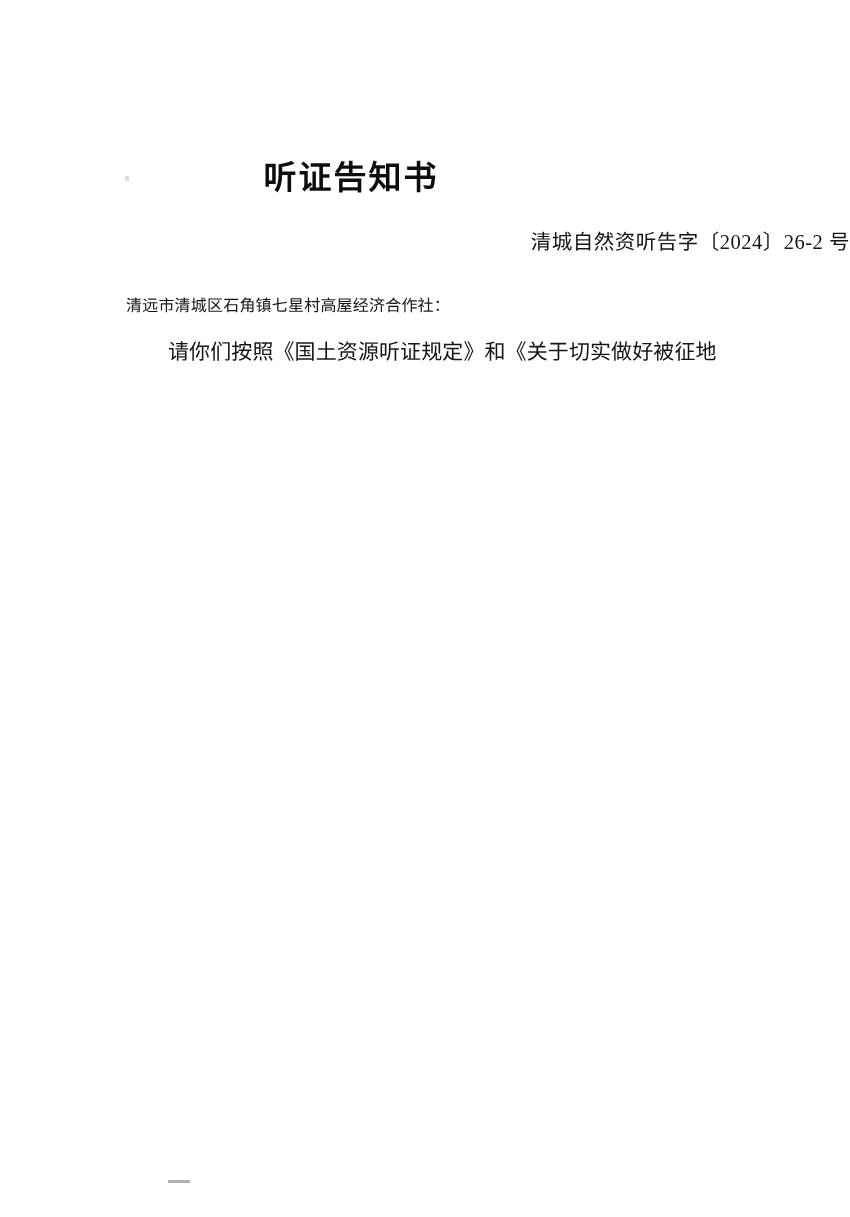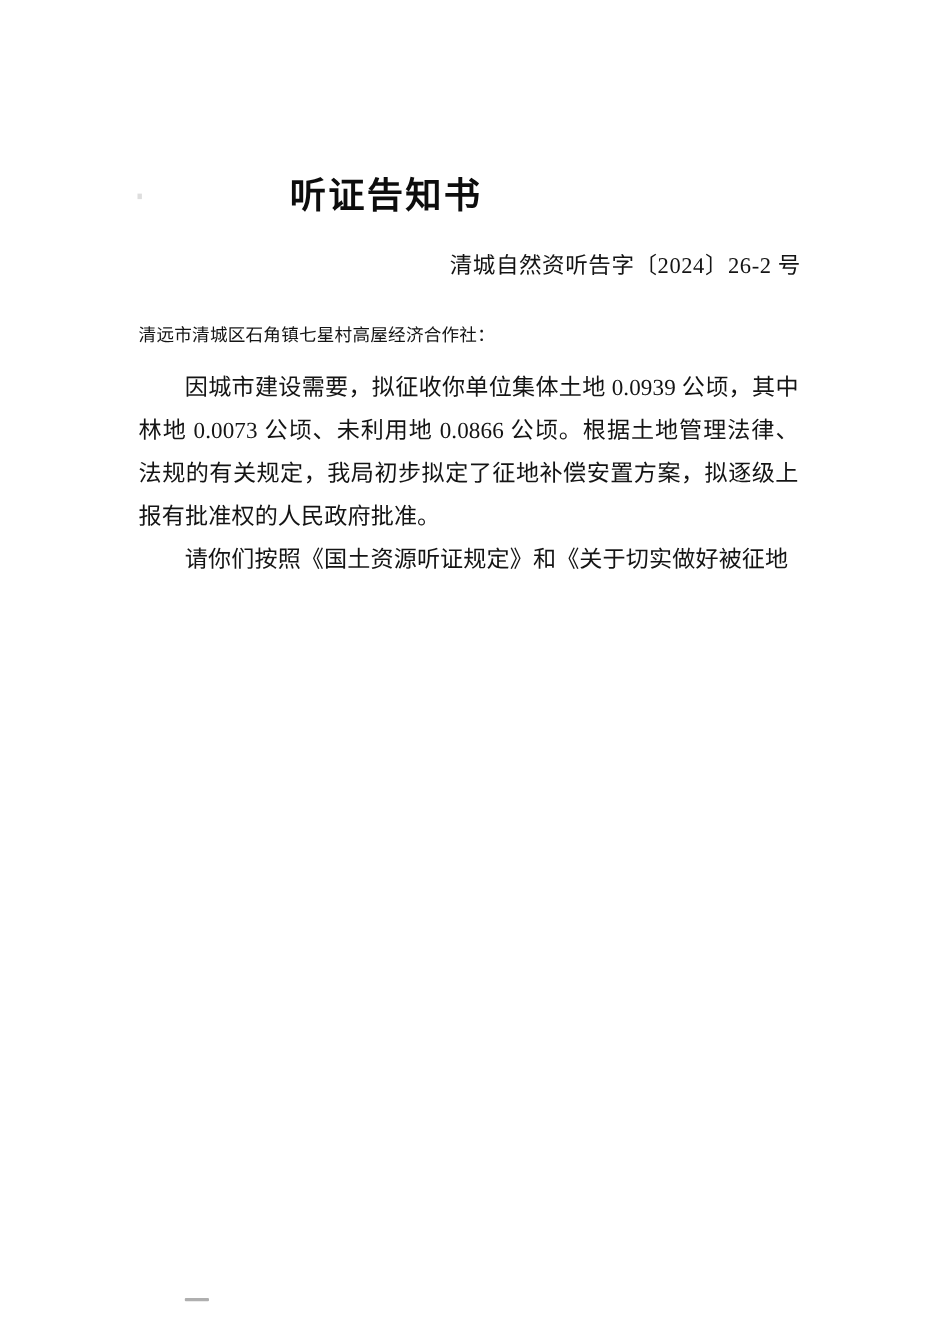--- a/index.html
+++ b/index.html
@@ -35,21 +35,20 @@
     letter-spacing: 2px;
     color: #0d0d0d;
     line-height: 1.2;
   }
 
   .doc-number {
     position: absolute;
     top: 229px;
     left: 0;
     width: 850px;
-    padding-right: 122px;
     box-sizing: border-box;
     text-align: right;
     font-size: 20.5px;
     letter-spacing: 0.5px;
     color: #141414;
     line-height: 1.3;
   }
 
   
   .body-block {
@@ -115,21 +114,20 @@
   <div class="doc-title">听证告知书</div>
 
   <div class="doc-number">清城自然资听告字〔2024〕26-2 号</div>
 
   <div class="body-block">
 
     <p class="addressee">清远市清城区石角镇七星村高屋经济合作社：</p>
 
     <div class="para-gap"></div>
 
-    <p class="para">因城市建设需要，拟征收你单位集体土地 0.0939 公顷，其中林地 0.0073 公顷、未利用地 0.0866 公顷。根据土地管理法律、法规的有关规定，我局初步拟定了征地补偿安置方案，拟逐级上报有批准权的人民政府批准。</p>
 
 
 
     <p class="para">请你们按照《国土资源听证规定》和《关于切实做好被征地</p>
 
   </div>
 
   <div class="scan-mark"></div>
 
 </div>

